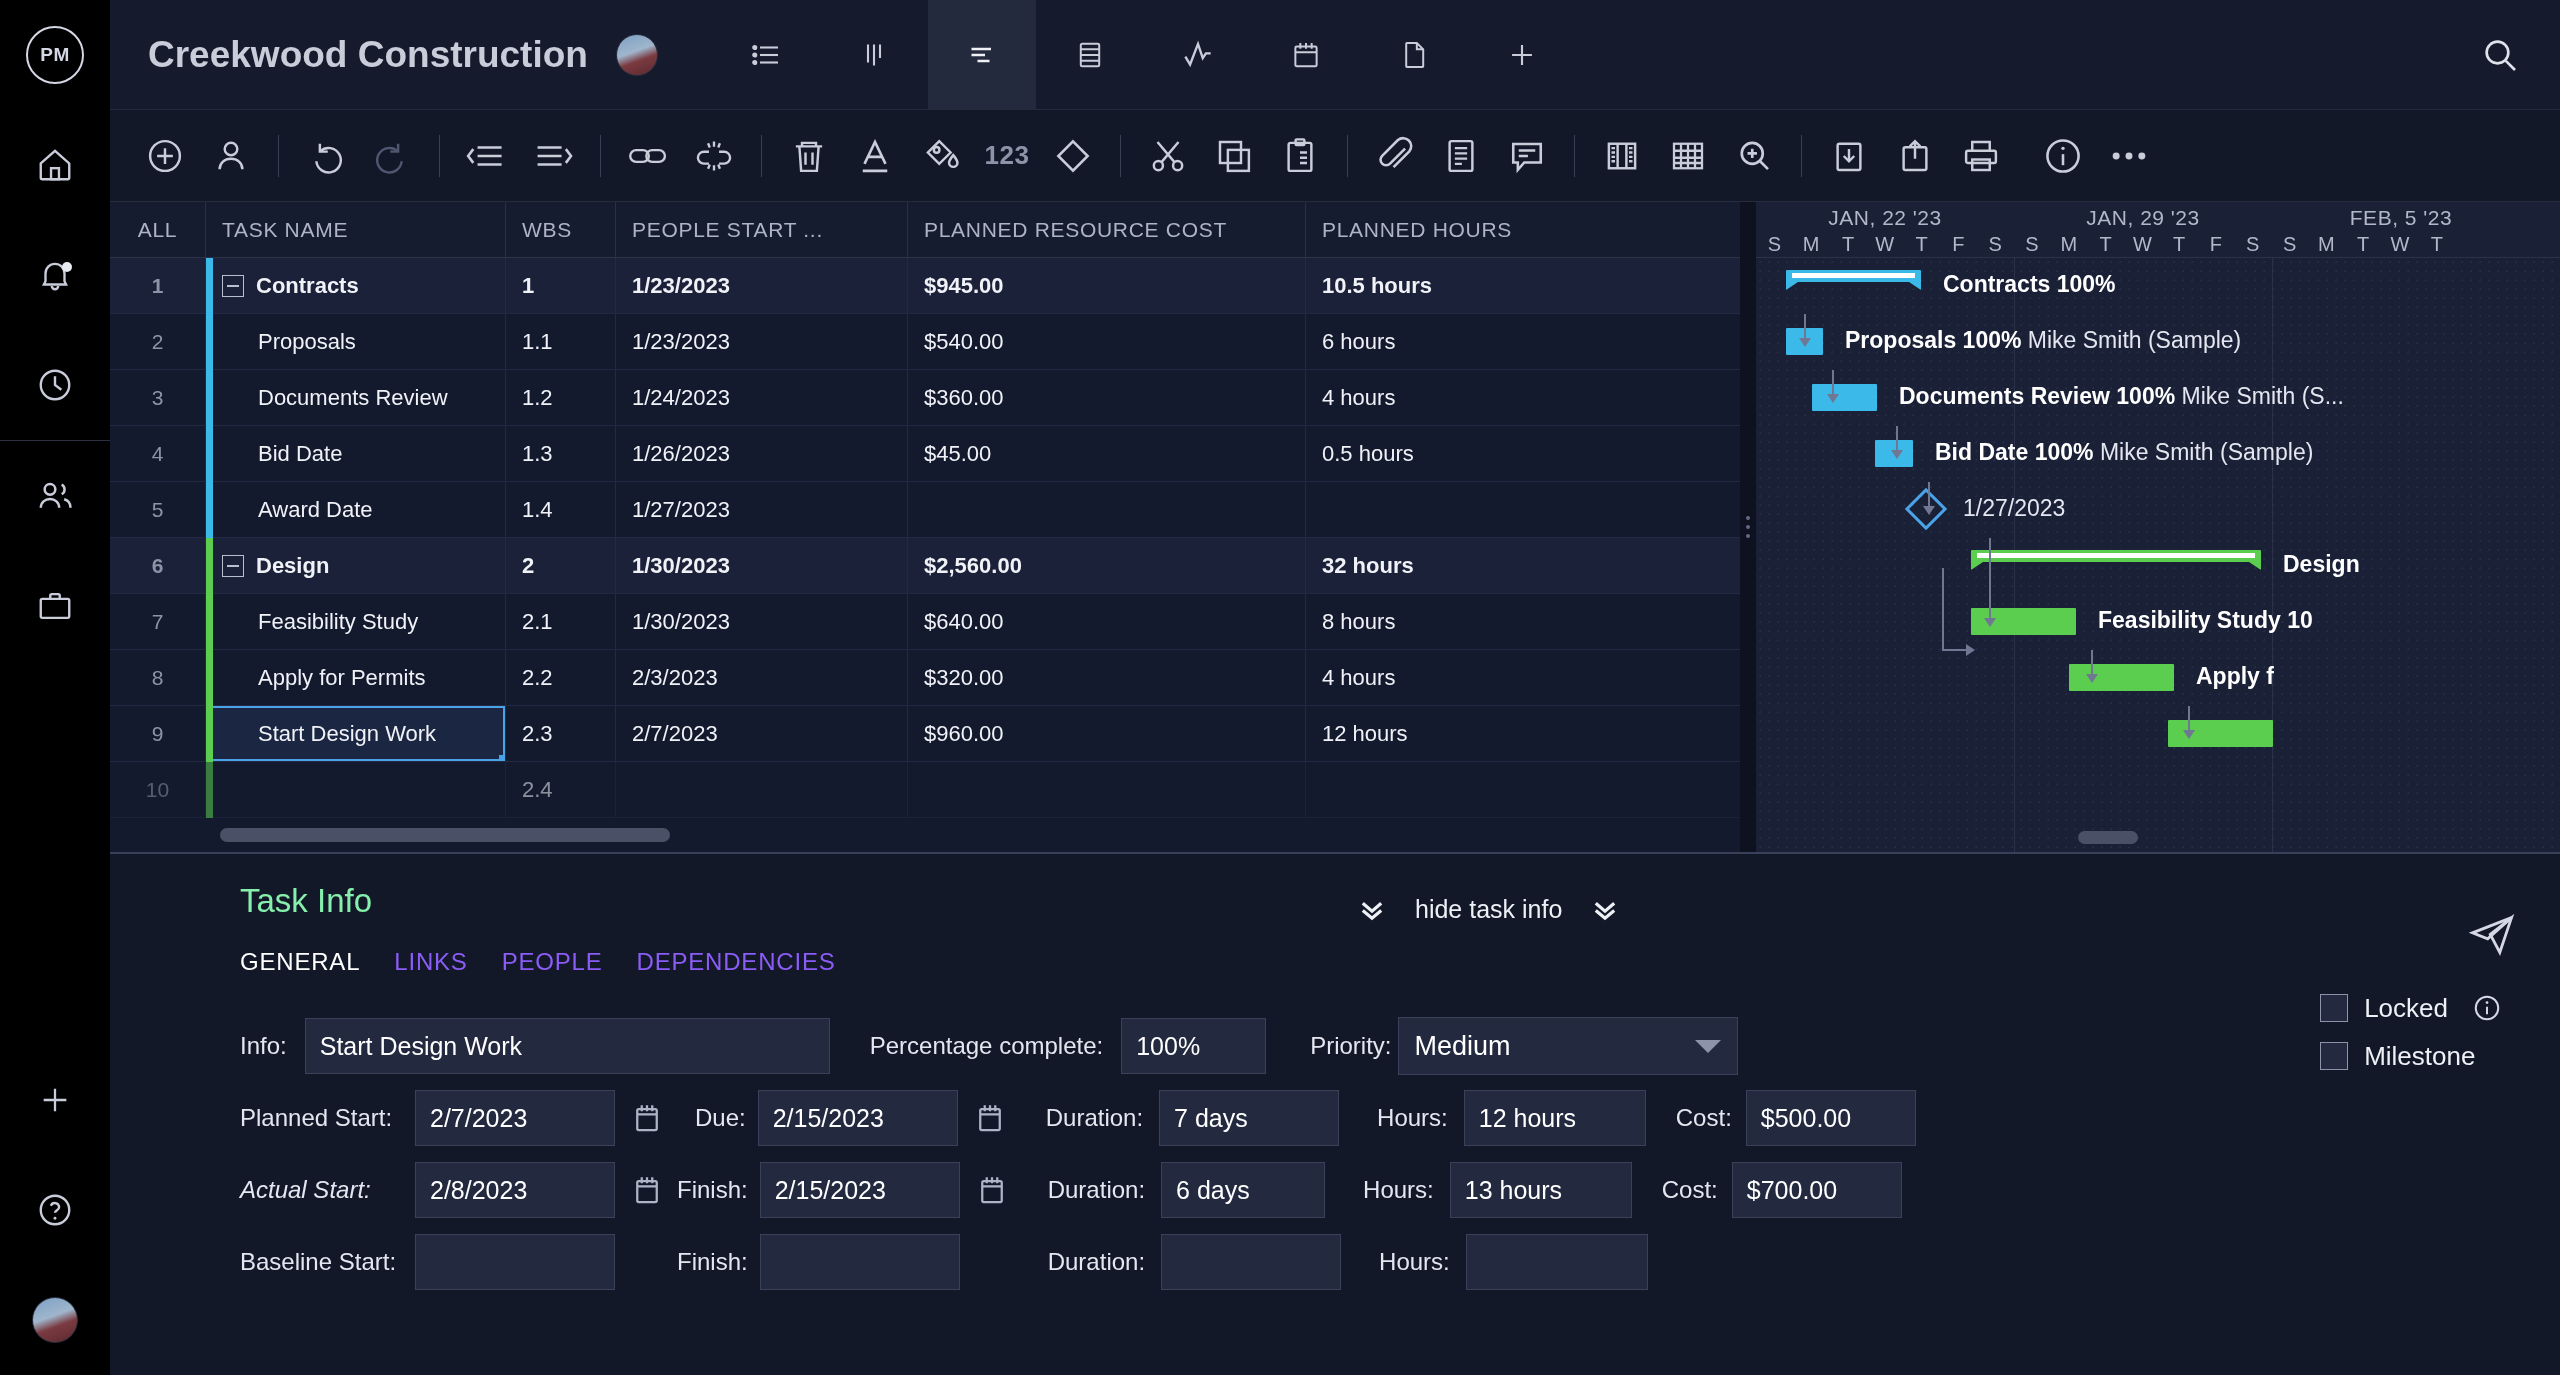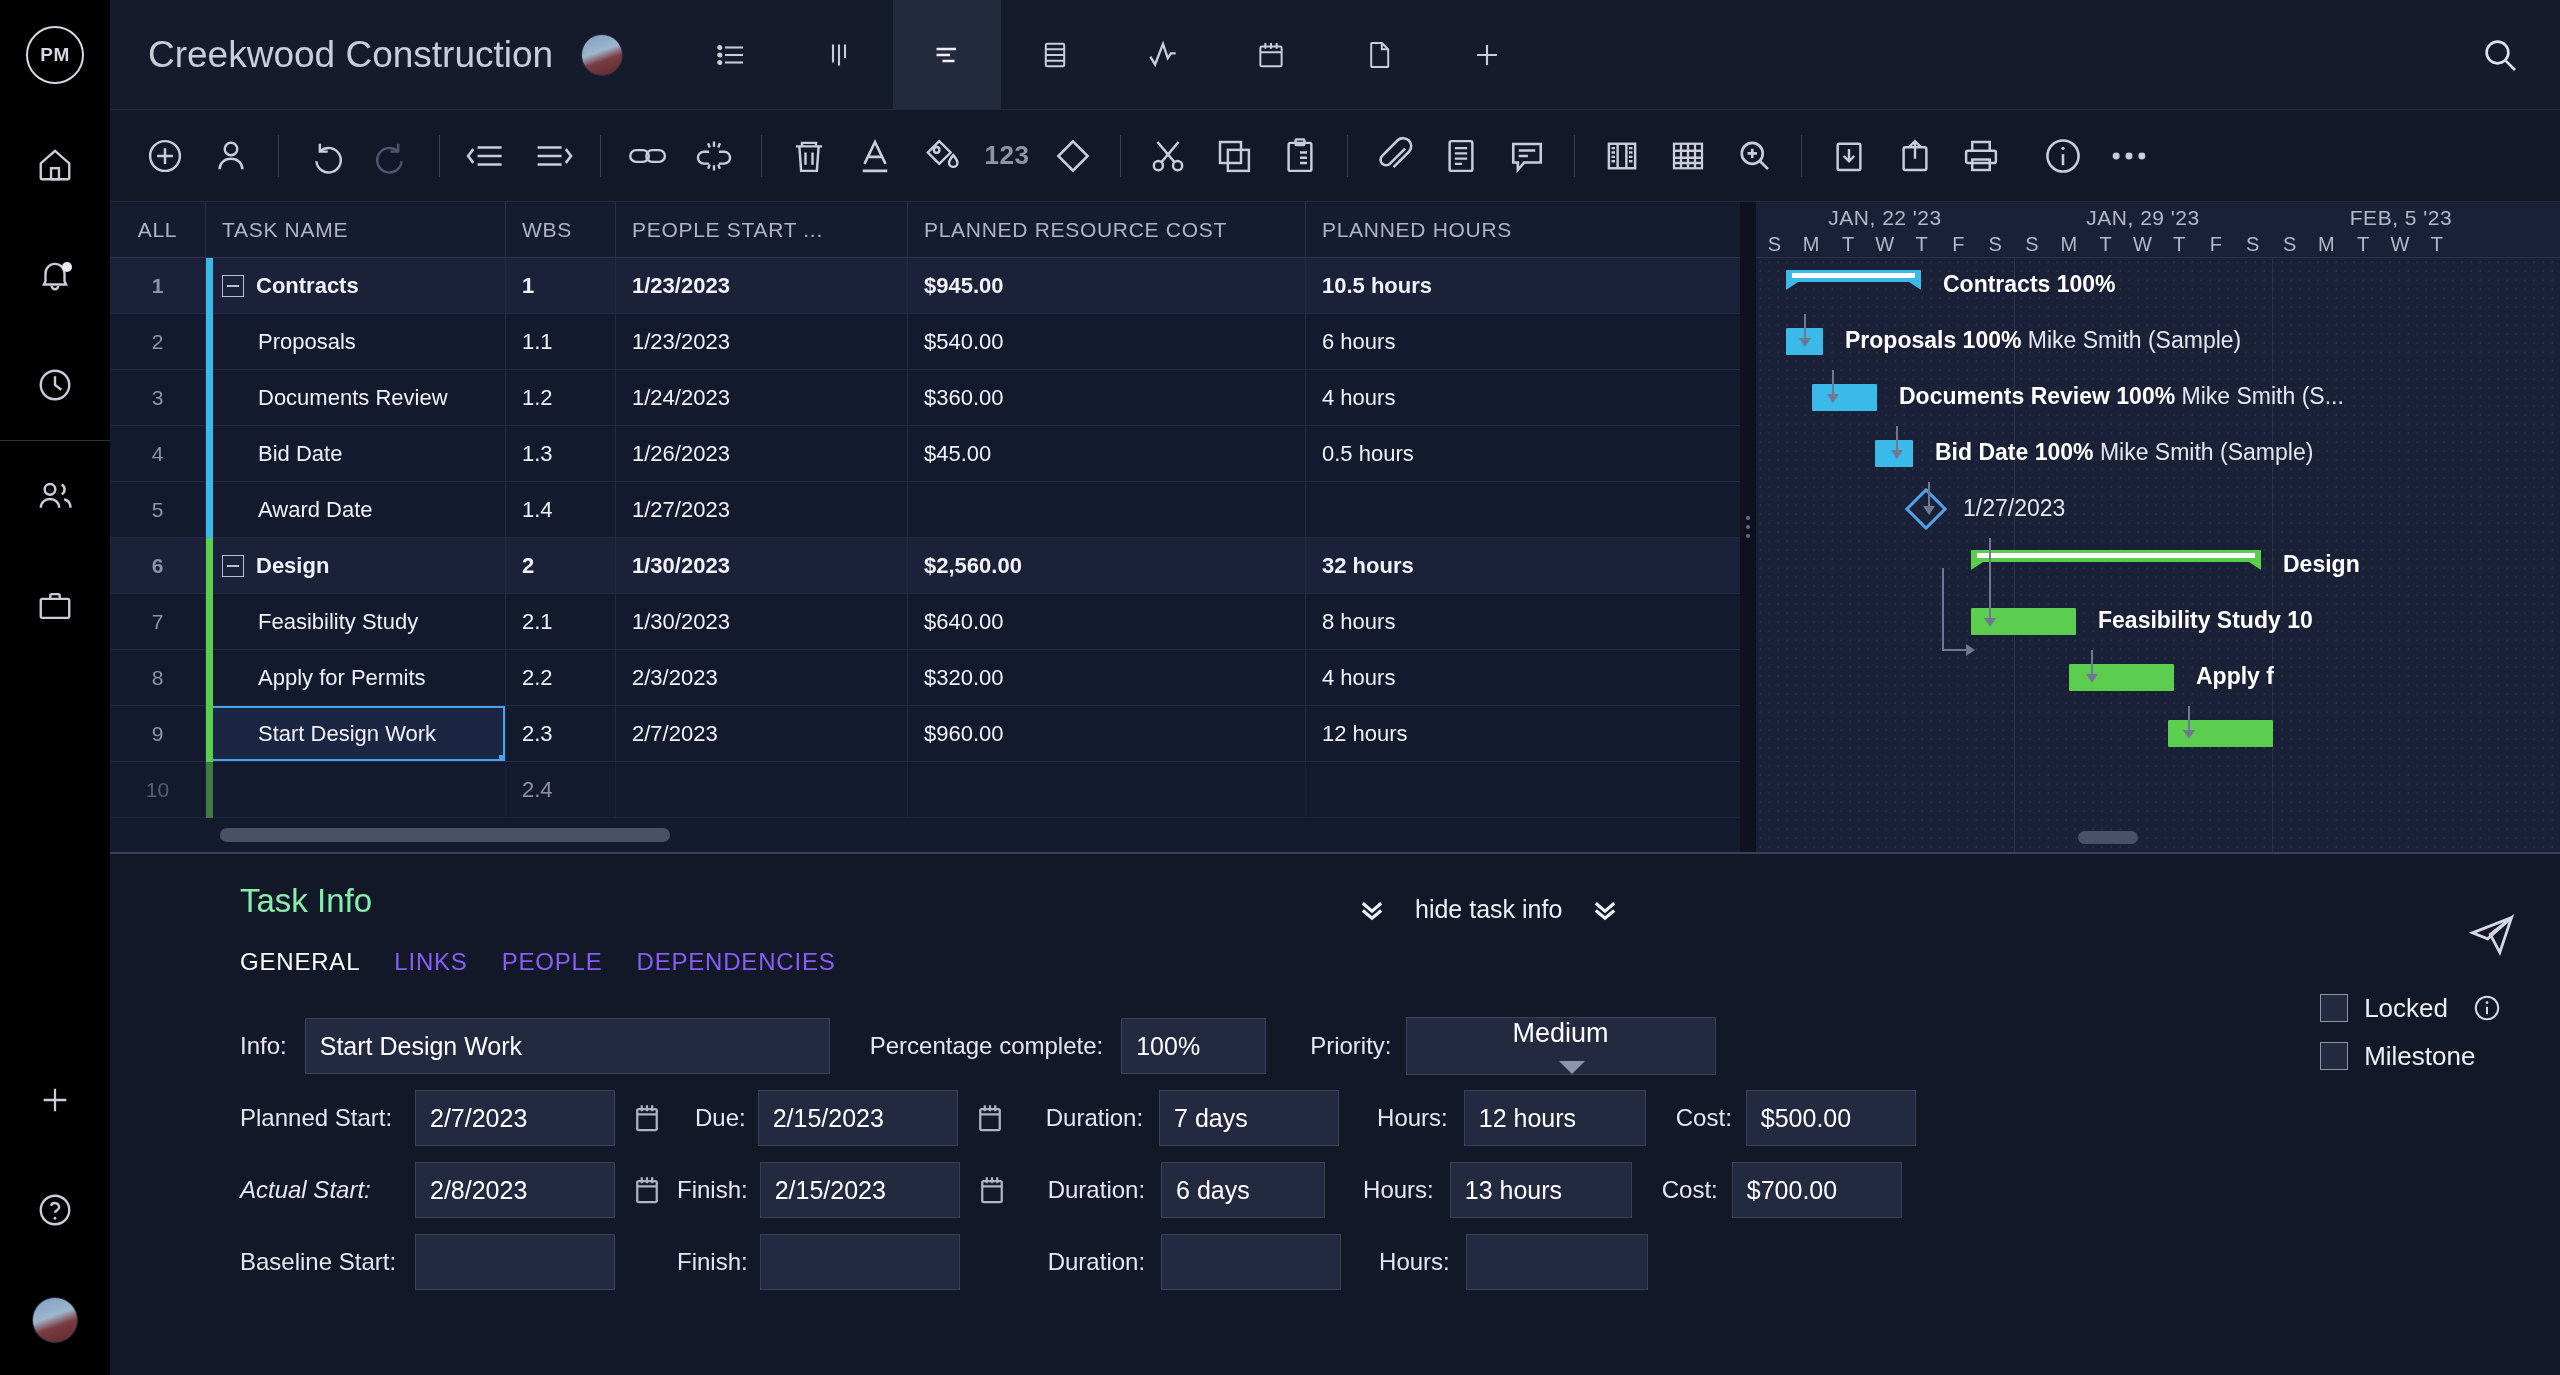--- a/index.html
+++ b/index.html
@@ -49,21 +49,21 @@
 
   
   .right { flex: 1; display: flex; flex-direction: column; min-width: 0; }
 
   
   .topbar {
     height: 110px; background: #151a2d; display: flex; align-items: center;
     flex: none; border-bottom: 1px solid #262b3d; position: relative;
   }
   .proj-title {
-    font-size: 37px; color: #c9cdda; margin-left: 38px; font-weight: 400;
+    font-size: 37px; color: #c9cdda; margin-left: 38px; font-weight: 700;
     white-space: nowrap;
   }
   .proj-avatar { margin-left: 28px; }
   .view-tabs { display: flex; height: 110px; margin-left: 54px; }
   .view-tab {
     width: 108px; height: 110px; display: flex; align-items: center;
     justify-content: center; cursor: pointer;
   }
   .view-tab.active { background: #242a3e; }
   .search-btn {
@@ -885,21 +885,21 @@
       <div class="form">
 
         <div class="frow">
           <span class="flabel">Info:</span>
           <div class="finput" style="width:525px; margin-left:18px;">Start Design Work</div>
 
           <span class="flabel" style="margin-left:40px;">Percentage complete:</span>
           <div class="finput" style="width:145px; margin-left:18px;">100%</div>
 
           <span class="flabel" style="margin-left:44px;">Priority:</span>
-          <div class="sel-box" style="width:310px; margin-left:14px;flex-direction:column;">
+          <div class="sel-box" style="width:340px; margin-left:6px;">
             <span>Medium</span>
             <span class="caret"></span>
           </div>
         </div>
 
         <div class="frow">
           <span class="flabel" style="width:165px;">Planned Start:</span>
           <div class="finput" style="width:200px; margin-left:10px;">2/7/2023</div>
           <span class="cal-ic">
             <svg width="36" height="36" viewBox="0 0 24 24" fill="none" stroke="#aeb4c6" stroke-width="1.5">

